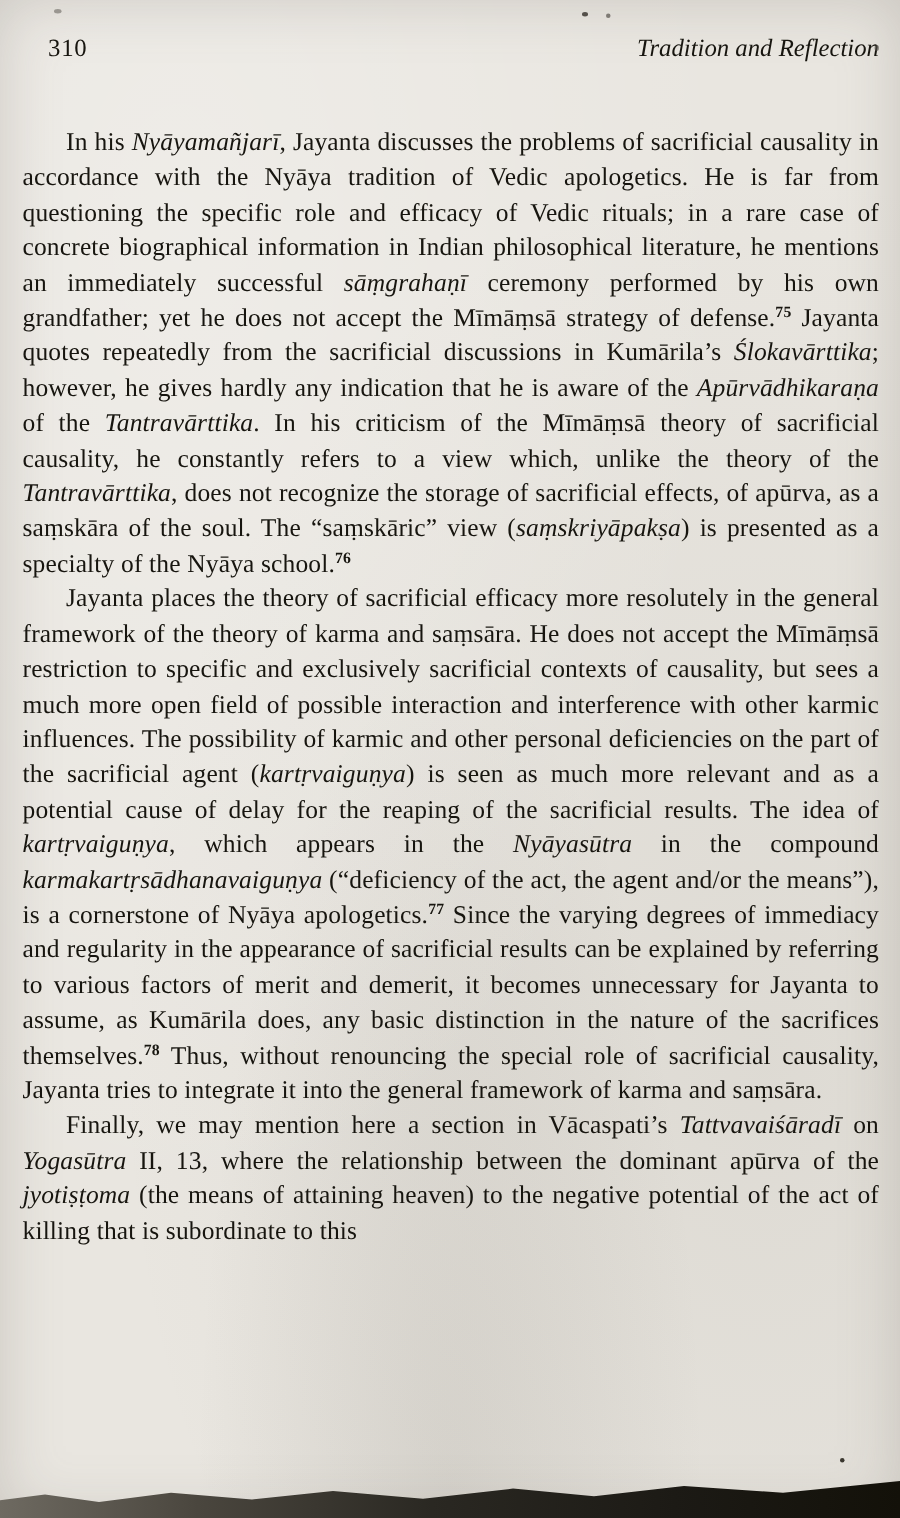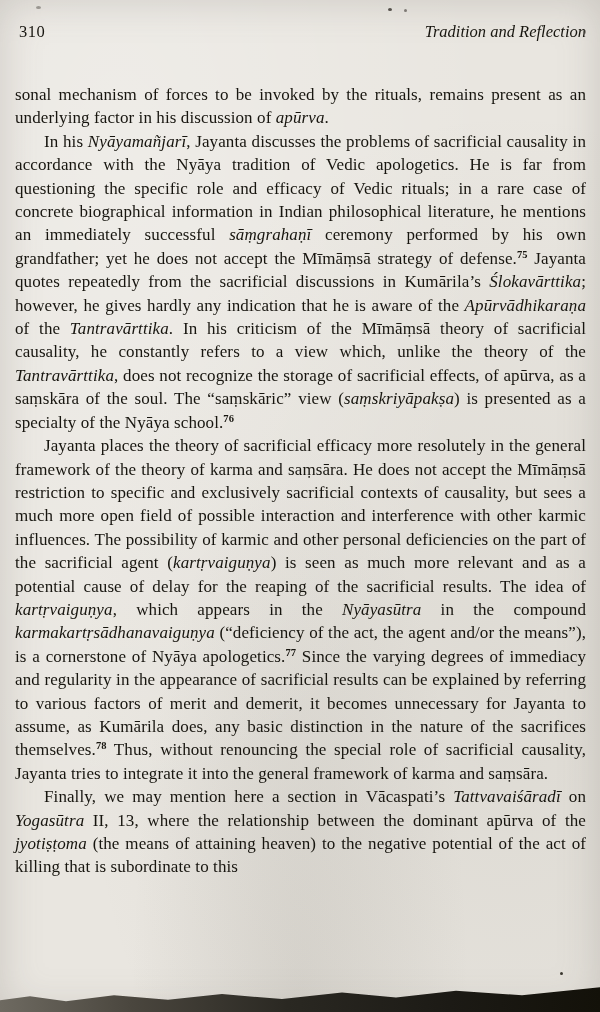--- a/index.html
+++ b/index.html
@@ -22,21 +22,21 @@
     position: absolute;
     left: 15px;
     right: 14px;
     top: 22px;
   }
   .header {
     position: relative;
     font-size: 16.5px;
     line-height: 20px;
   }
-  .pagenum { position: absolute; left: 4px; top: 0; letter-spacing: 0.5px; }
+  .pagenum { position: absolute; left: 17px; top: 0; letter-spacing: 0.5px; }
   .title { display: block; text-align: right; font-style: italic; }
   .body {
     margin-top: 41px;
     font-size: 17px;
     line-height: 23.4px;
     text-align: justify;
     letter-spacing: 0.1px;
   }
   p.para { margin: 0; }
   p.indent { text-indent: 29px; }
@@ -71,21 +71,20 @@
 </head>
 <body>
 
 <div class="page">
   <div class="inner">
     <header class="header">
       <span class="pagenum">310</span>
       <span class="title">Tradition and Reflection</span>
     </header>
     <main class="body">
-        <p class="para"><span>sonal mechanism of forces to be invoked by the rituals, remains present as an underlying factor in his discussion of </span><span class="it">apūrva</span><span>.</span></p>
         <p class="para indent"><span>In his </span><span class="it">Nyāyamañjarī</span><span>, Jayanta discusses the problems of sacrificial causality in accordance with the Nyāya tradition of Vedic apologetics. He is far from questioning the specific role and efficacy of Vedic rituals; in a rare case of concrete biographical information in Indian philosophical literature, he mentions an immediately successful </span><span class="it">sāṃgrahaṇī</span><span> ceremony performed by his own grandfather; yet he does not accept the Mīmāṃsā strategy of defense.</span><sup>75</sup><span> Jayanta quotes repeatedly from the sacrificial discussions in Kumārila’s </span><span class="it">Ślokavārttika</span><span>; however, he gives hardly any indication that he is aware of the </span><span class="it">Apūrvādhikaraṇa</span><span> of the </span><span class="it">Tantravārttika</span><span>. In his criticism of the Mīmāṃsā theory of sacrificial causality, he constantly refers to a view which, unlike the theory of the </span><span class="it">Tantravārttika</span><span>, does not recognize the storage of sacrificial effects, of apūrva, as a saṃskāra of the soul. The “saṃskāric” view (</span><span class="it">saṃskriyāpakṣa</span><span>) is presented as a specialty of the Nyāya school.</span><sup>76</sup></p>
         <p class="para indent"><span>Jayanta places the theory of sacrificial efficacy more resolutely in the general framework of the theory of karma and saṃsāra. He does not accept the Mīmāṃsā restriction to specific and exclusively sacrificial contexts of causality, but sees a much more open field of possible interaction and interference with other karmic influences. The possibility of karmic and other personal deficiencies on the part of the sacrificial agent (</span><span class="it">kartṛvaiguṇya</span><span>) is seen as much more relevant and as a potential cause of delay for the reaping of the sacrificial results. The idea of </span><span class="it">kartṛvaiguṇya</span><span>, which appears in the </span><span class="it">Nyāyasūtra</span><span> in the compound </span><span class="it">karmakartṛsādhanavaiguṇya</span><span> (“deficiency of the act, the agent and/or the means”), is a cornerstone of Nyāya apologetics.</span><sup>77</sup><span> Since the varying degrees of immediacy and regularity in the appearance of sacrificial results can be explained by referring to various factors of merit and demerit, it becomes unnecessary for Jayanta to assume, as Kumārila does, any basic distinction in the nature of the sacrifices themselves.</span><sup>78</sup><span> Thus, without renouncing the special role of sacrificial causality, Jayanta tries to integrate it into the general framework of karma and saṃsāra.</span></p>
         <p class="para indent"><span>Finally, we may mention here a section in Vācaspati’s </span><span class="it">Tattvavaiśāradī</span><span> on </span><span class="it">Yogasūtra</span><span> II, 13, where the relationship between the dominant apūrva of the </span><span class="it">jyotiṣṭoma</span><span> (the means of attaining heaven) to the negative potential of the act of killing that is subordinate to this</span></p>
       </main>
   </div>
 
   <div class="speck s1"></div>
   <div class="speck s2"></div>
   <div class="speck s3"></div>
   <div class="speck s4"></div>

